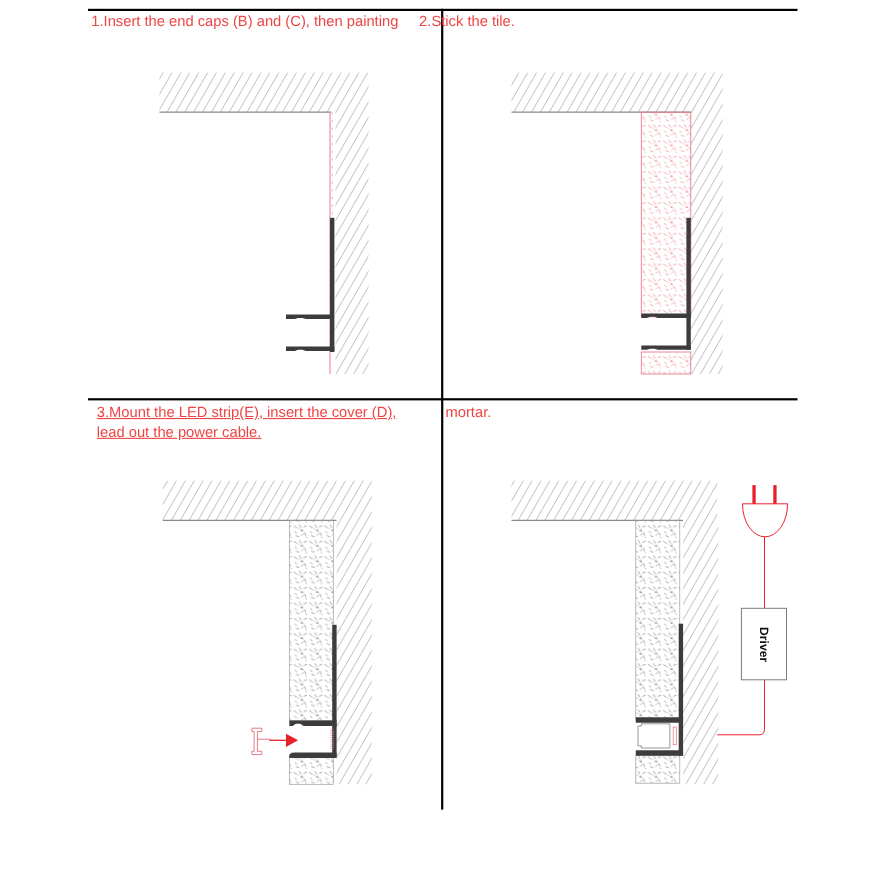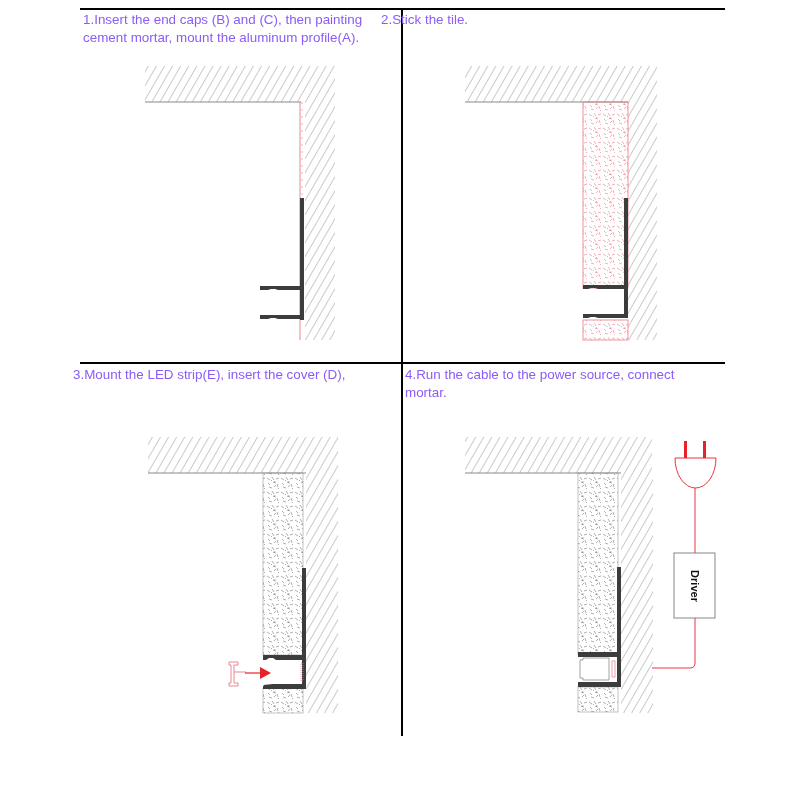--- a/index.html
+++ b/index.html
@@ -1,42 +1,41 @@
 <!DOCTYPE html>
 <html><head>
 <meta charset="utf-8">
 <style>
   html, body { margin: 0; padding: 0; background: #ffffff; }
   body { width: 800px; height: 800px; position: relative; overflow: hidden;
          font-family: "Liberation Sans", sans-serif; color: #111; }
   .hline { position: absolute; background: #000; }
   .vline { position: absolute; background: #000; }
-  .caption { position: absolute; font-size: 13.4px; line-height: 18px; color: #8b5cf6; }
+  .caption { position: absolute; font-size: 13.4px; line-height: 18px; color: #ef4444; }
   .panel-svg { position: absolute; left: 0; top: 0; }
   .driver-label { font-family: "Liberation Sans", sans-serif; font-size: 11px; font-weight: bold; }
 </style>
 </head>
 <body>
 
 <div class="hline" style="left:80px; top:8px; width:645px; height:2px;"></div>
 <div class="hline" style="left:80px; top:362px; width:645px; height:2px;"></div>
 <div class="vline" style="left:401px; top:8px; width:2px; height:728px;"></div>
 
 <div class="caption" style="left:83px; top:11px;">
   <div>1.Insert the end caps (B) and (C), then painting</div>
-  <div>cement mortar, mount the aluminum profile(A).</div>
 </div>
 <div class="caption" style="left:381px; top:11px;">
   <div>2.Stick the tile.</div>
 </div>
-<div class="caption" style="left:73px; top:366px;">
+<div class="caption" style="left:88px; top:366px;text-decoration:underline;">
   <div>3.Mount the LED strip(E), insert the cover (D),</div>
+  <div>lead out the power cable.</div>
 </div>
 <div class="caption" style="left:405px; top:366px;">
-  <div>4.Run the cable to the power source, connect</div>
   <div>mortar.</div>
 </div>
 
 <svg class="panel-svg" width="800" height="800" viewBox="0 0 800 800">
   <defs>
     <pattern id="hatch" patternUnits="userSpaceOnUse" width="7" height="7" patternTransform="rotate(30)">
       <line x1="0" y1="0" x2="0" y2="7" stroke="#8a8a8a" stroke-width="0.9"></line>
     </pattern>
     <pattern id="speckleRed" patternUnits="userSpaceOnUse" width="14" height="14">
       <path d="M1 2 l3 2 M6 1 l2 3 M10 3 l3 -1 M2 7 l2 2 M7 6 l3 1 M11 8 l1 3 M3 11 l3 1 M8 11 l2 -2 M12 12 l1 1 M5 4 l1 1 M9 5 l-1 2" stroke="#e87a88" stroke-width="0.6" fill="none"></path>

